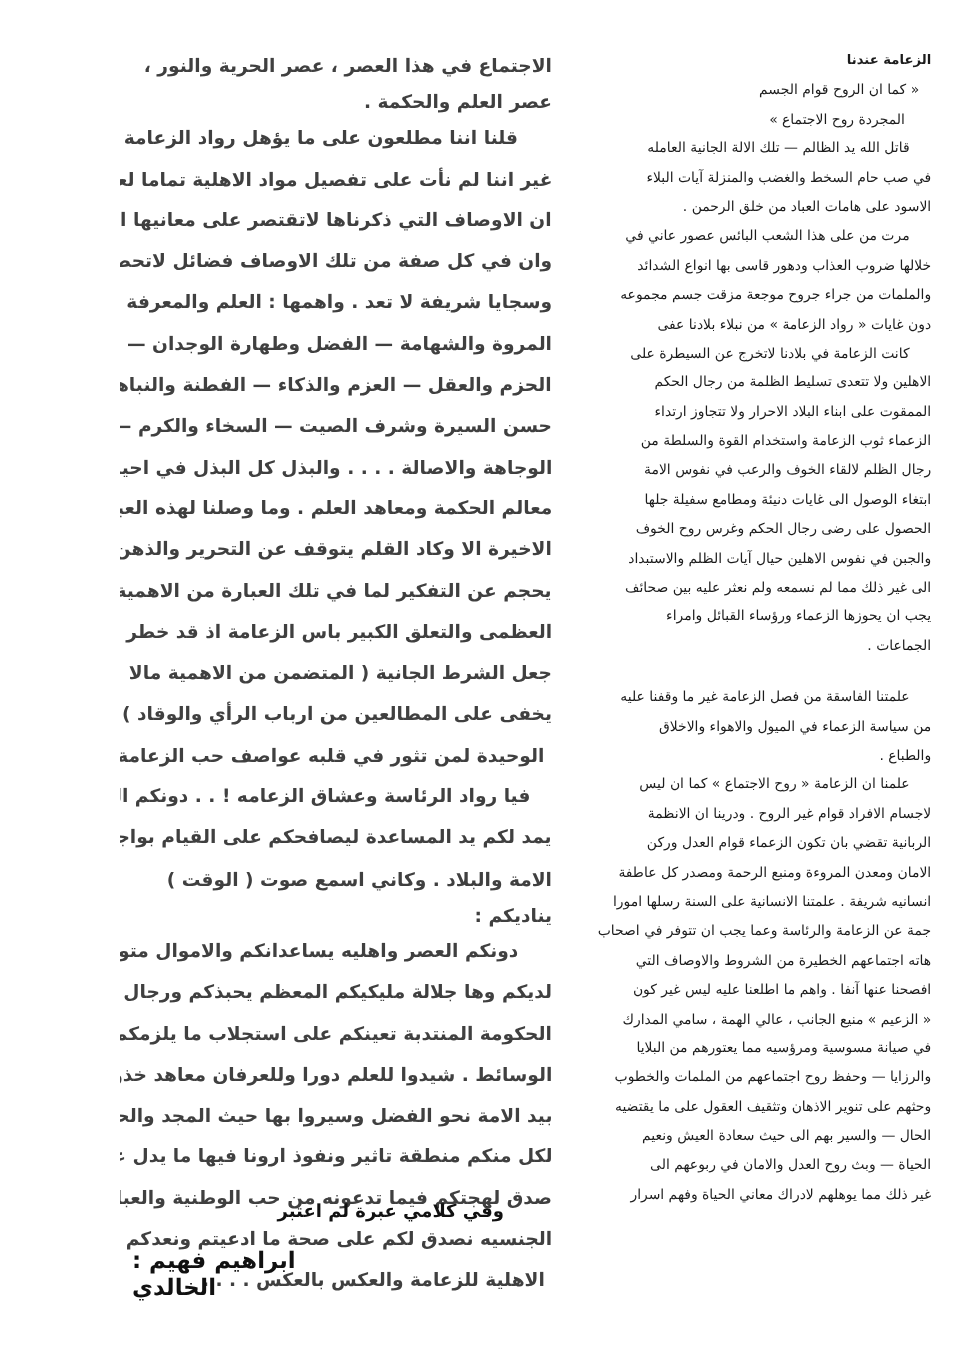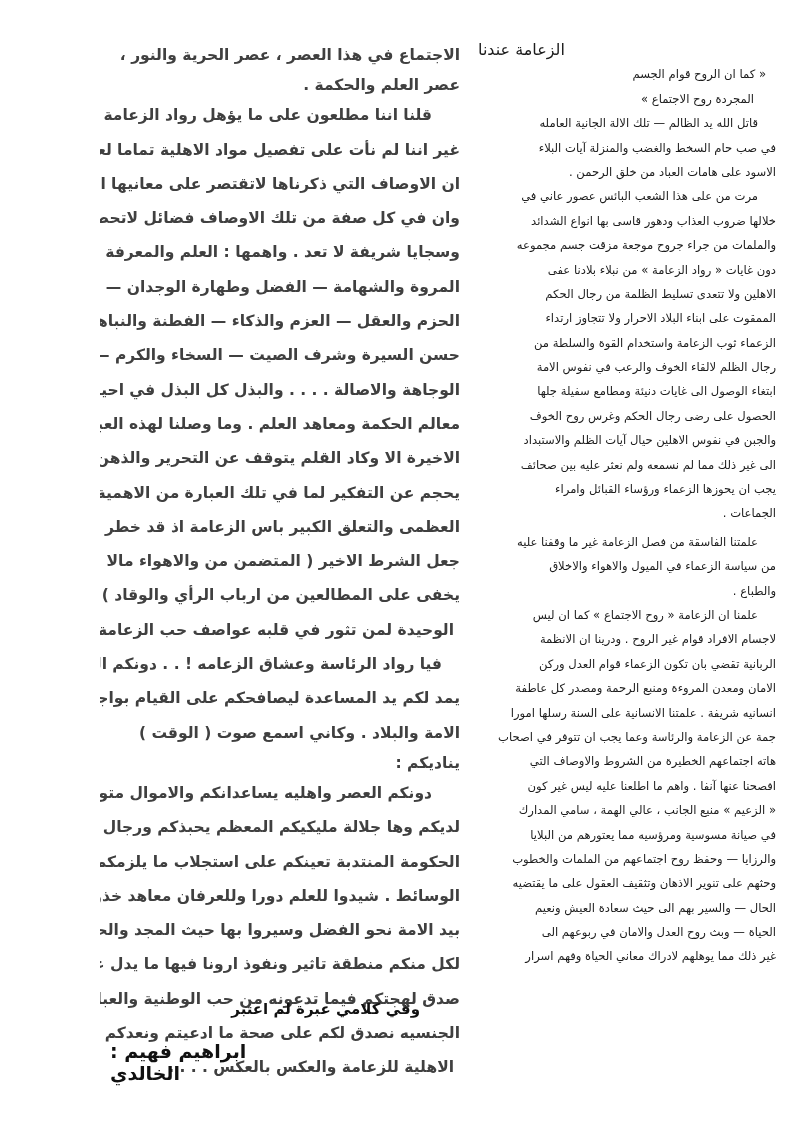--- a/index.html
+++ b/index.html
@@ -18,42 +18,43 @@
   }
   .col-right {
     left: 478px; top: 38px; width: 298px;
     color: #1c1c1c; font-size: 11.6px;
   }
   .col-left .line { height: 34.3px; line-height: 34.3px; white-space: nowrap; overflow: hidden; }
   .col-right .line { height: 24.4px; line-height: 24.4px; white-space: nowrap; overflow: hidden; }
   .line.indent { padding-right: 28px; }
   .line.indent-sm { padding-right: 18px; }
   .line.last { text-align: right; }
-  .line.gap { margin-top: 4px; }
-  .title { text-align: left; font-size: 16px; }
+  .line.gap { margin-top: 18px; }
+  .title { text-align: right; font-size: 11px; font-weight: bold; }
   .sig { position: absolute; font-family: "DejaVu Sans", sans-serif; direction: rtl; font-weight: bold; color: #111; }
   .closing { left: 130px; top: 1000px; width: 290px; text-align: right; font-size: 15px; }
   .author  { left: 110px; top: 1040px; width: 160px; text-align: left; font-size: 19px; }
 </style>
 </head>
 <body>
 
 <div class="page">
 
   <div class="col col-right">
     <div class="line title">الزعامة عندنا</div>
     <div class="line" style="padding-right:10px">« كما ان الروح قوام الجسم</div>
     <div class="line" style="padding-right:22px">المجردة روح الاجتماع »</div>
     <div class="line indent-sm">قاتل الله يد الظالم — تلك الالة الجانية العامله</div>
     <div class="line">في صب حام السخط والغضب والمنزلة آيات البلاء</div>
     <div class="line last">الاسود على هامات العباد من خلق الرحمن .</div>
     <div class="line indent-sm">مرت من على هذا الشعب البائس عصور عاني في</div>
     <div class="line">خلالها ضروب العذاب ودهور قاسى بها انواع الشدائد</div>
     <div class="line">والملمات من جراء جروح موجعة مزقت جسم مجموعه</div>
     <div class="line">دون غايات « رواد الزعامة » من نبلاء بلادنا عفى</div>
+    <div class="line indent-sm">كانت الزعامة في بلادنا لاتخرج عن السيطرة على</div>
     <div class="line">الاهلين ولا تتعدى تسليط الظلمة من رجال الحكم</div>
     <div class="line">الممقوت على ابناء البلاد الاحرار ولا تتجاوز ارتداء</div>
     <div class="line">الزعماء ثوب الزعامة واستخدام القوة والسلطة من</div>
     <div class="line">رجال الظلم لالقاء الخوف والرعب في نفوس الامة</div>
     <div class="line">ابتغاء الوصول الى غايات دنيئة ومطامع سفيلة جلها</div>
     <div class="line">الحصول على رضى رجال الحكم وغرس روح الخوف</div>
     <div class="line">والجبن في نفوس الاهلين حيال آيات الظلم والاستبداد</div>
     <div class="line">الى غير ذلك مما لم نسمعه ولم نعثر عليه بين صحائف</div>
     <div class="line">يجب ان يحوزها الزعماء ورؤساء القبائل وامراء</div>
     <div class="line last">الجماعات .</div>
@@ -86,21 +87,21 @@
     <div class="line">وان في كل صفة من تلك الاوصاف فضائل لاتحصى</div>
     <div class="line">وسجايا شريفة لا تعد . واهمها : العلم والمعرفة —</div>
     <div class="line">المروة والشهامة — الفضل وطهارة الوجدان —</div>
     <div class="line">الحزم والعقل — العزم والذكاء — الفطنة والنباهة —</div>
     <div class="line">حسن السيرة وشرف الصيت — السخاء والكرم —</div>
     <div class="line">الوجاهة والاصالة . . . . والبذل كل البذل في احياء</div>
     <div class="line">معالم الحكمة ومعاهد العلم . وما وصلنا لهذه العبارة</div>
     <div class="line">الاخيرة الا وكاد القلم يتوقف عن التحرير والذهن</div>
     <div class="line">يحجم عن التفكير لما في تلك العبارة من الاهمية</div>
     <div class="line">العظمى والتعلق الكبير باس الزعامة اذ قد خطر لي</div>
-    <div class="line">جعل الشرط الاخير ( المتضمن من والاهواء مالا</div>
+    <div class="line">جعل الشرط الجانية ( المتضمن من الاهمية مالا</div>
     <div class="line">يخفى على المطالعين من ارباب الرأي والوقاد ) الصفة</div>
     <div class="line last" style="padding-right:6px">الوحيدة لمن تثور في قلبه عواصف حب الزعامة .</div>
     <div class="line indent-sm">فيا رواد الرئاسة وعشاق الزعامه ! . . دونكم الوقت</div>
     <div class="line">يمد لكم يد المساعدة ليصافحكم على القيام بواجباتكم نحو</div>
     <div class="line">الامة والبلاد . وكاني اسمع صوت ( الوقت )</div>
     <div class="line last" style="height:26px;line-height:26px">يناديكم :</div>
     <div class="line indent">دونكم العصر واهليه يساعدانكم والاموال متوفرة</div>
     <div class="line">لديكم وها جلالة مليكيكم المعظم يحبذكم ورجال</div>
     <div class="line">الحكومة المنتدبة تعينكم على استجلاب ما يلزمكم من</div>
     <div class="line">الوسائط . شيدوا للعلم دورا وللعرفان معاهد خذوا</div>

